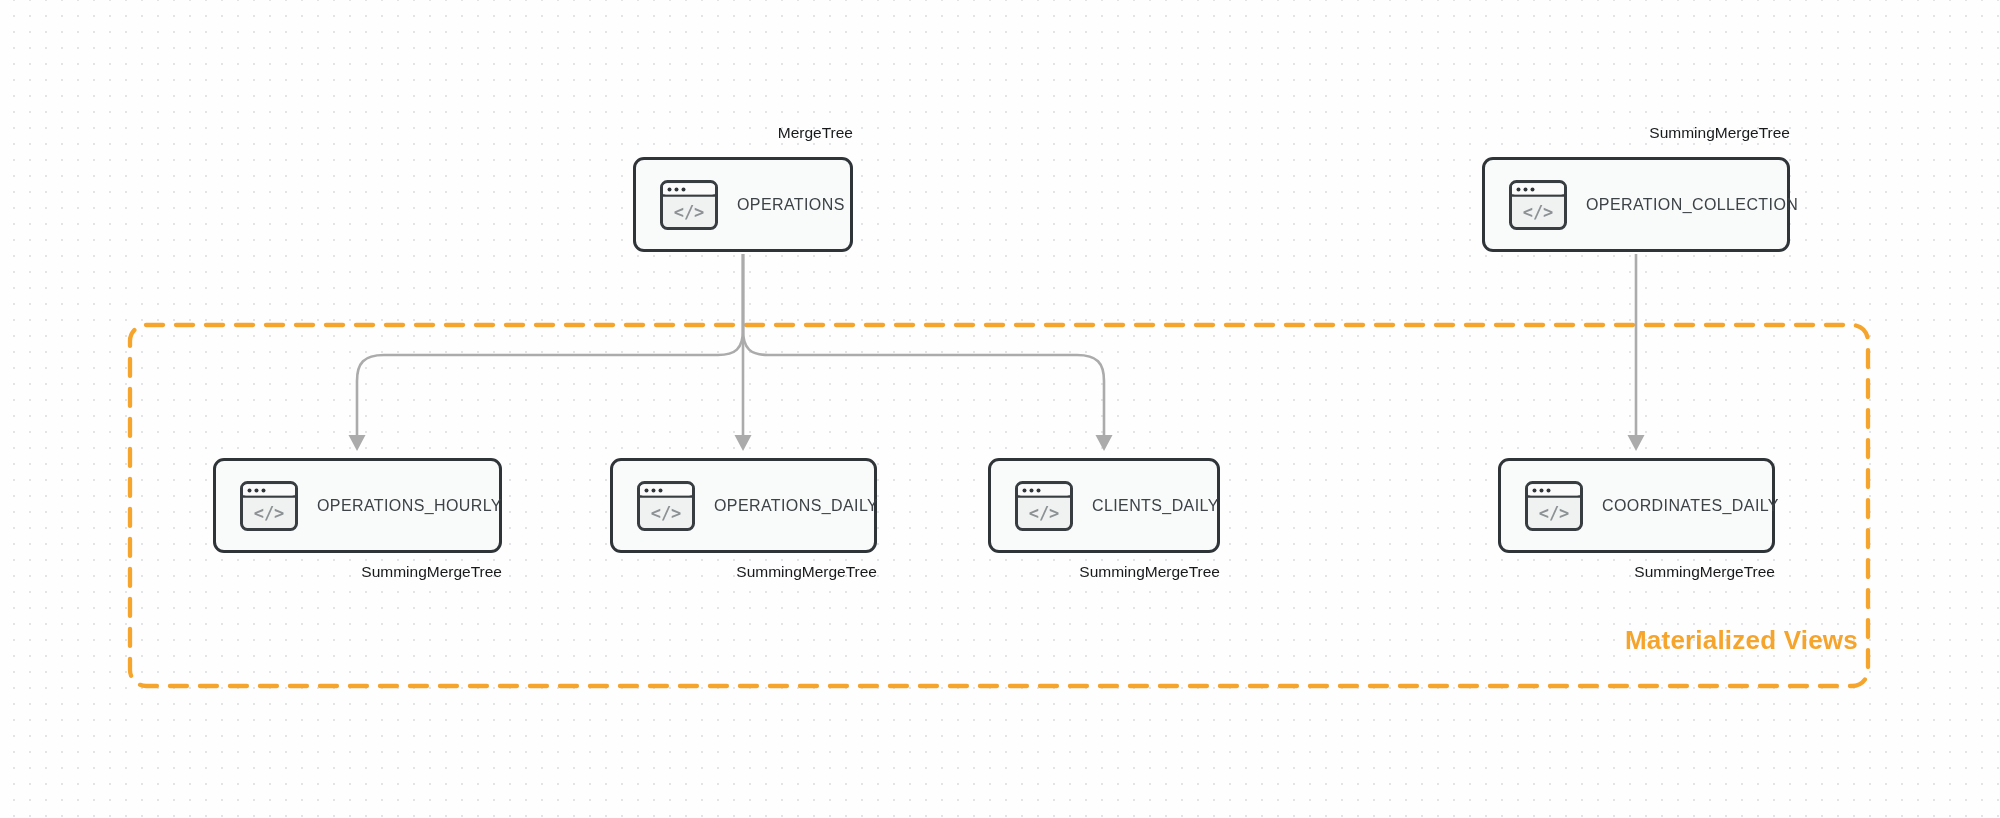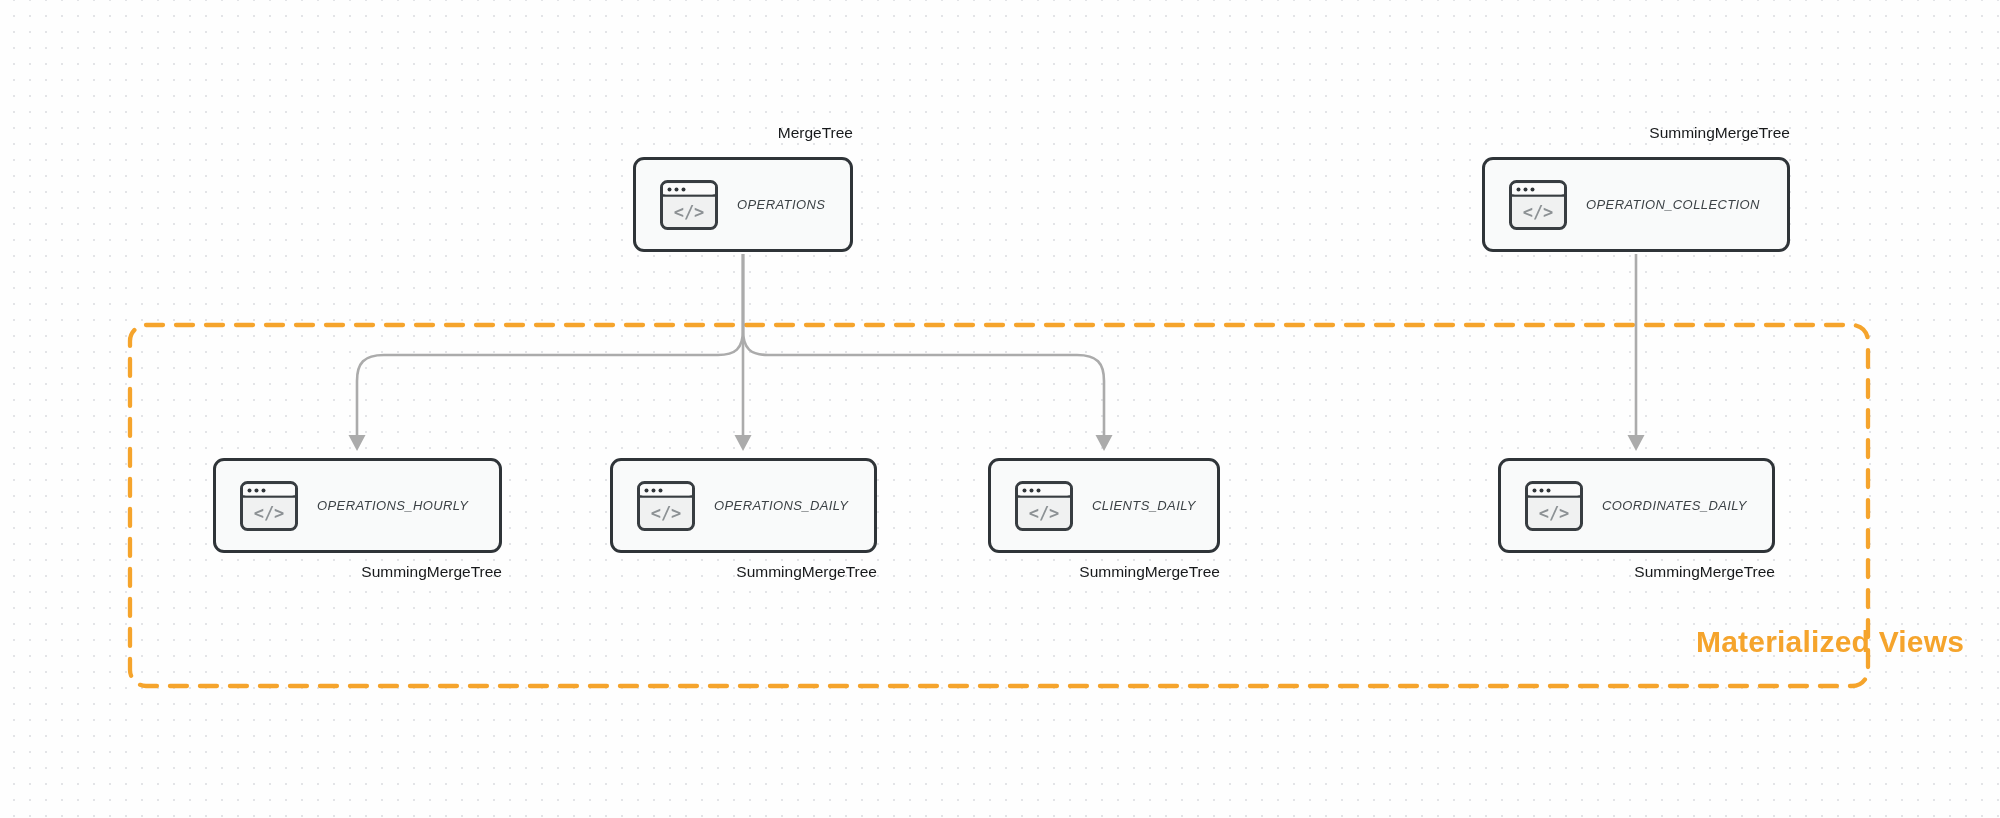--- a/index.html
+++ b/index.html
@@ -30,23 +30,22 @@
     background: #f9fafa;
     border: 3px solid #2f3438;
     border-radius: 11px;
     display: flex;
     align-items: center;
     padding-left: 24px;
     gap: 19px;
     cursor: default;
   }
   .node-title {
-    font-style: italic;
     font-weight: 500;
-    font-size: 13px;
+    font-size: 16px;
     letter-spacing: 0.4px;
     color: #3c4246;
     white-space: nowrap;
   }
   .engine-label {
     position: absolute;
     height: 20px;
     line-height: 20px;
     text-align: right;
     font-size: 15.5px;
@@ -62,22 +61,22 @@
   .lbl-operations-hourly     { left: 213px;  top: 562px; width: 289px; }
   .pos-operations-daily      { left: 610px;  top: 458px; width: 267px; }
   .lbl-operations-daily      { left: 610px;  top: 562px; width: 267px; }
   .pos-clients-daily         { left: 988px;  top: 458px; width: 232px; }
   .lbl-clients-daily         { left: 988px;  top: 562px; width: 232px; }
   .pos-coordinates-daily     { left: 1498px; top: 458px; width: 277px; }
   .lbl-coordinates-daily     { left: 1498px; top: 562px; width: 277px; }
   
   .group-label {
     position: absolute;
-    left: 1696px; top: 625px;
-    font-size: 30px;
+    left: 1625px; top: 625px;
+    font-size: 26px;
     font-weight: 600;
     letter-spacing: 0.2px;
     color: #f5a42c;
     white-space: nowrap;
   }
   .icon-window { flex: 0 0 auto; }
 </style>
 </head>
 <body>
 

